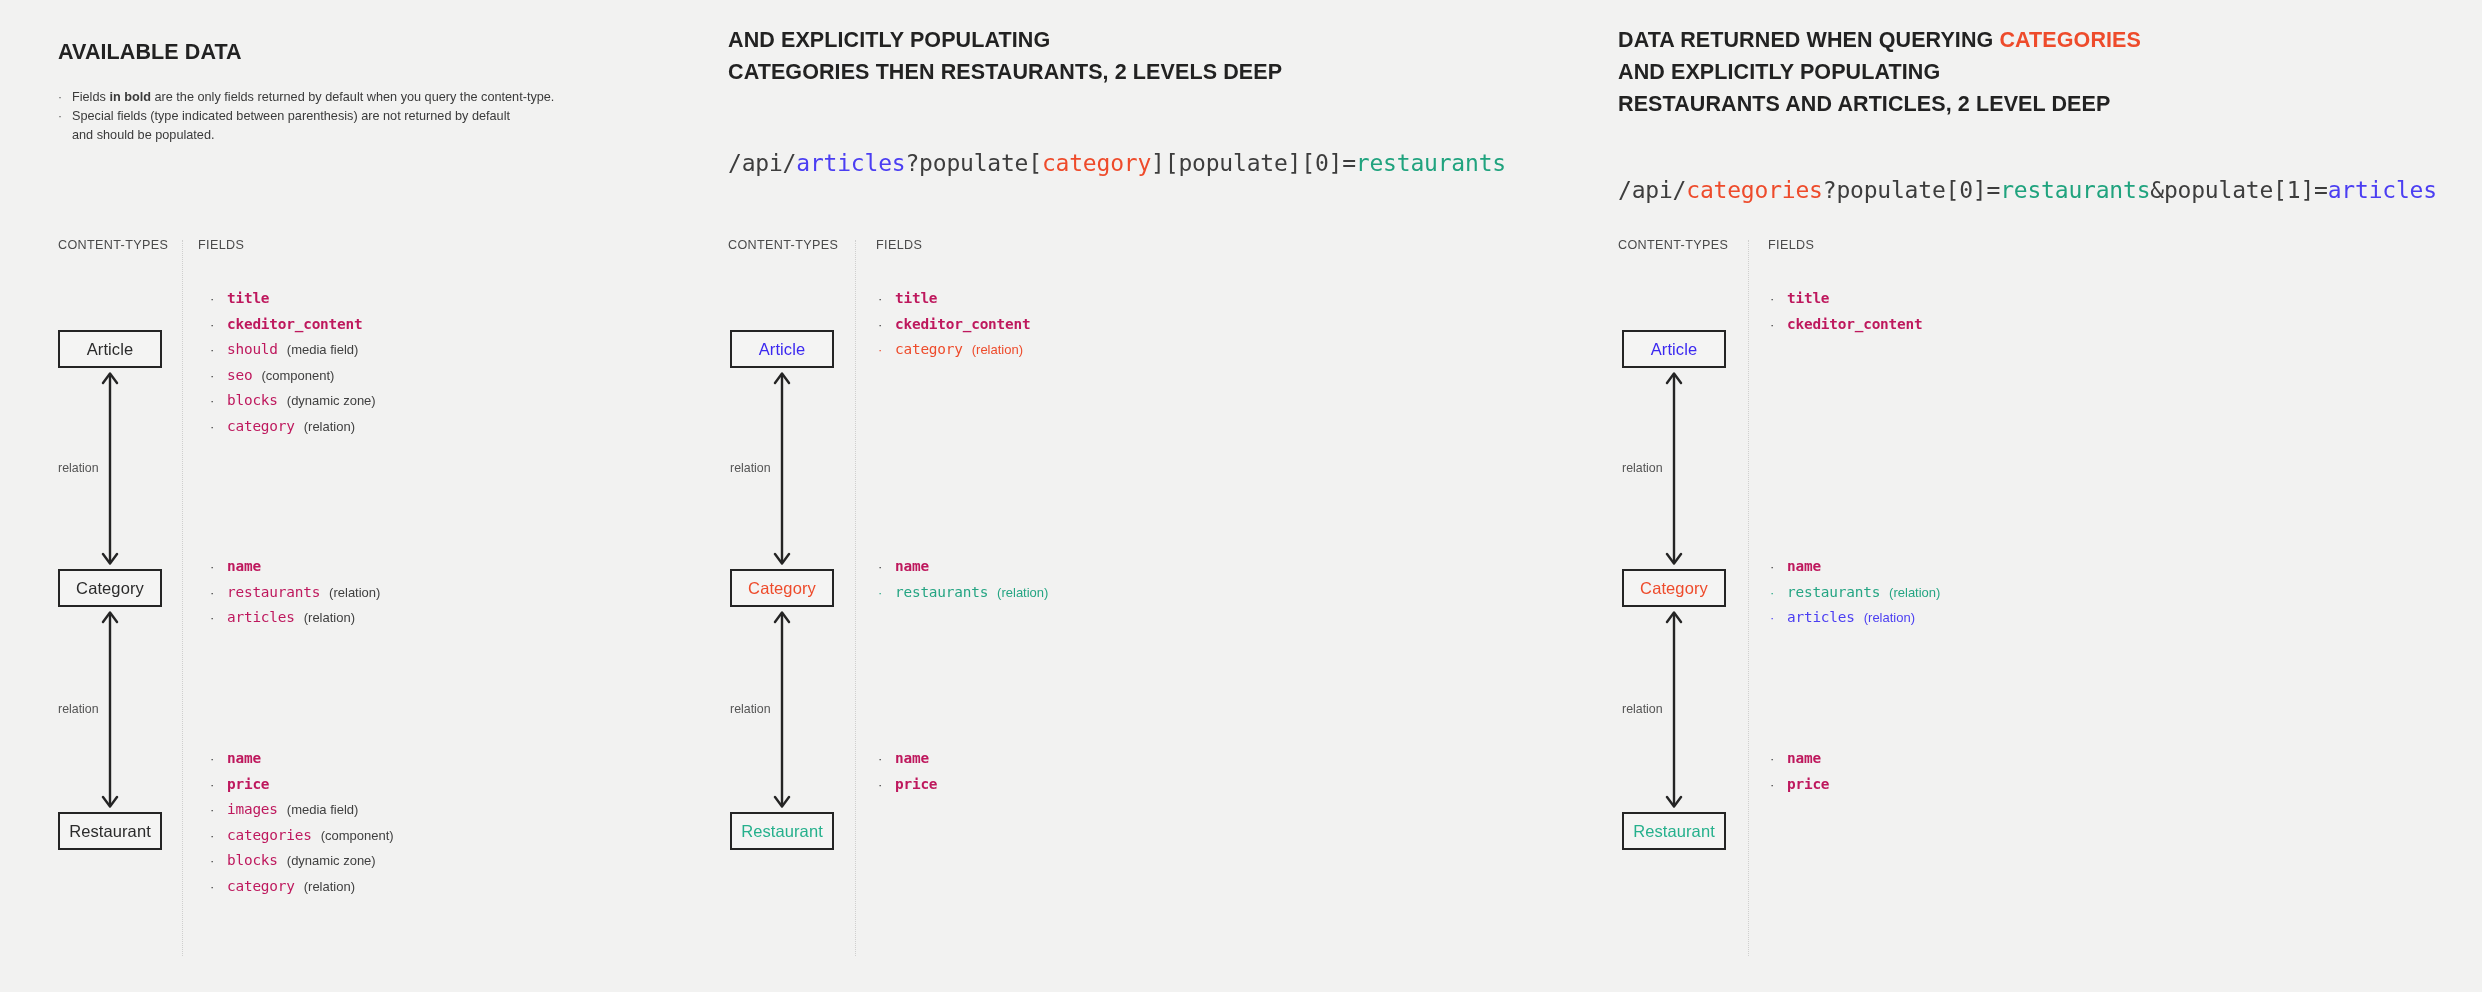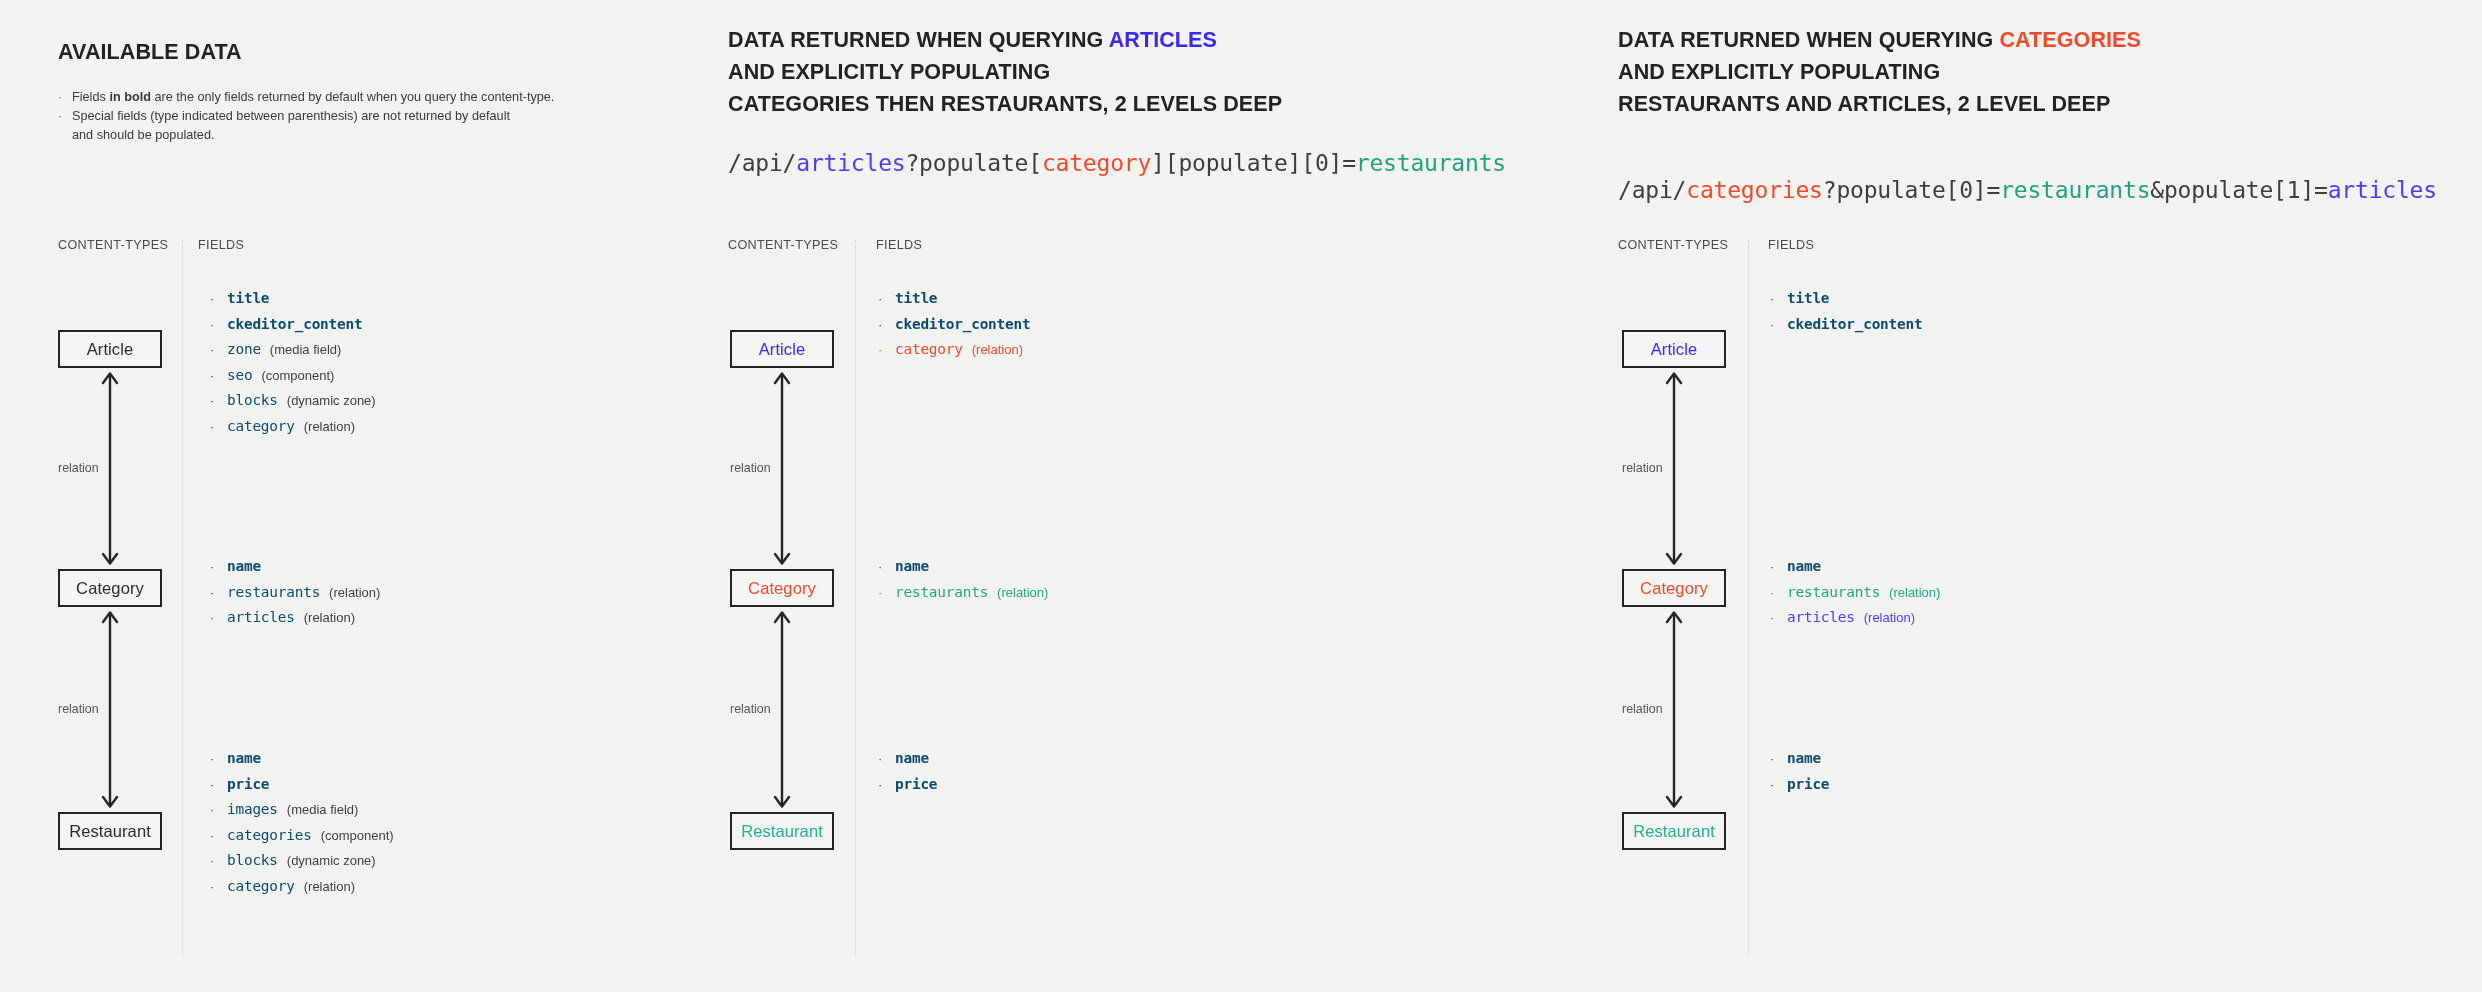--- a/index.html
+++ b/index.html
@@ -138,21 +138,21 @@
   .fbullet {
     width: 17px;
     flex: 0 0 17px;
     font-size: 13px;
     color: #3a3a3a;
     line-height: 1;
   }
   .fname {
     font-family: "DejaVu Sans Mono", monospace;
     font-size: 14.4px;
-    color: #0c4a6e;
+    color: #be185d;
     letter-spacing: -0.2px;
   }
   .fname.bold { font-weight: bold; }
   .ftype {
     font-family: "Liberation Sans", sans-serif;
     font-size: 13px;
     color: #404040;
     margin-left: 9px;
   }
 
@@ -211,21 +211,21 @@
       <div class="frow">
         <span class="fbullet">·</span>
         <span class="fname bold">title</span>
       </div>
       <div class="frow">
         <span class="fbullet">·</span>
         <span class="fname bold">ckeditor_content</span>
       </div>
       <div class="frow">
         <span class="fbullet">·</span>
-        <span class="fname">zone</span>
+        <span class="fname">should</span>
         <span class="ftype">(media field)</span>
       </div>
       <div class="frow">
         <span class="fbullet">·</span>
         <span class="fname">seo</span>
         <span class="ftype">(component)</span>
       </div>
       <div class="frow">
         <span class="fbullet">·</span>
         <span class="fname">blocks</span>
@@ -277,21 +277,20 @@
         <span class="fname">blocks</span>
         <span class="ftype">(dynamic zone)</span>
       </div>
       <div class="frow">
         <span class="fbullet">·</span>
         <span class="fname">category</span>
         <span class="ftype">(relation)</span>
       </div>
     </div>
     <div class="heading" style="left: 728px; top: 24px;">
-      <span class="h-line"><span>DATA RETURNED WHEN QUERYING </span><span class="tok-blue">ARTICLES</span></span>
       <span class="h-line"><span>AND EXPLICITLY POPULATING</span></span>
       <span class="h-line"><span>CATEGORIES THEN RESTAURANTS, 2 LEVELS DEEP</span></span>
     </div>
     <div class="urlline" style="left: 728px; top: 150px;"><span>/api/</span><span class="u-blue">articles</span><span>?populate[</span><span class="u-red">category</span><span>][populate][0]=</span><span class="u-green">restaurants</span></div>
     <div class="collabel" style="left: 728px; top: 238px;">CONTENT-TYPES</div>
     <div class="collabel" style="left: 876px; top: 238px;">FIELDS</div>
     <div class="dotted" style="left: 855px;"></div>
     <div class="ebox blue" style="left: 730px; top: 330px;">Article</div>
     <div class="ebox red" style="left: 730px; top: 569px;">Category</div>
     <div class="ebox green" style="left: 730px; top: 812px;">Restaurant</div>

